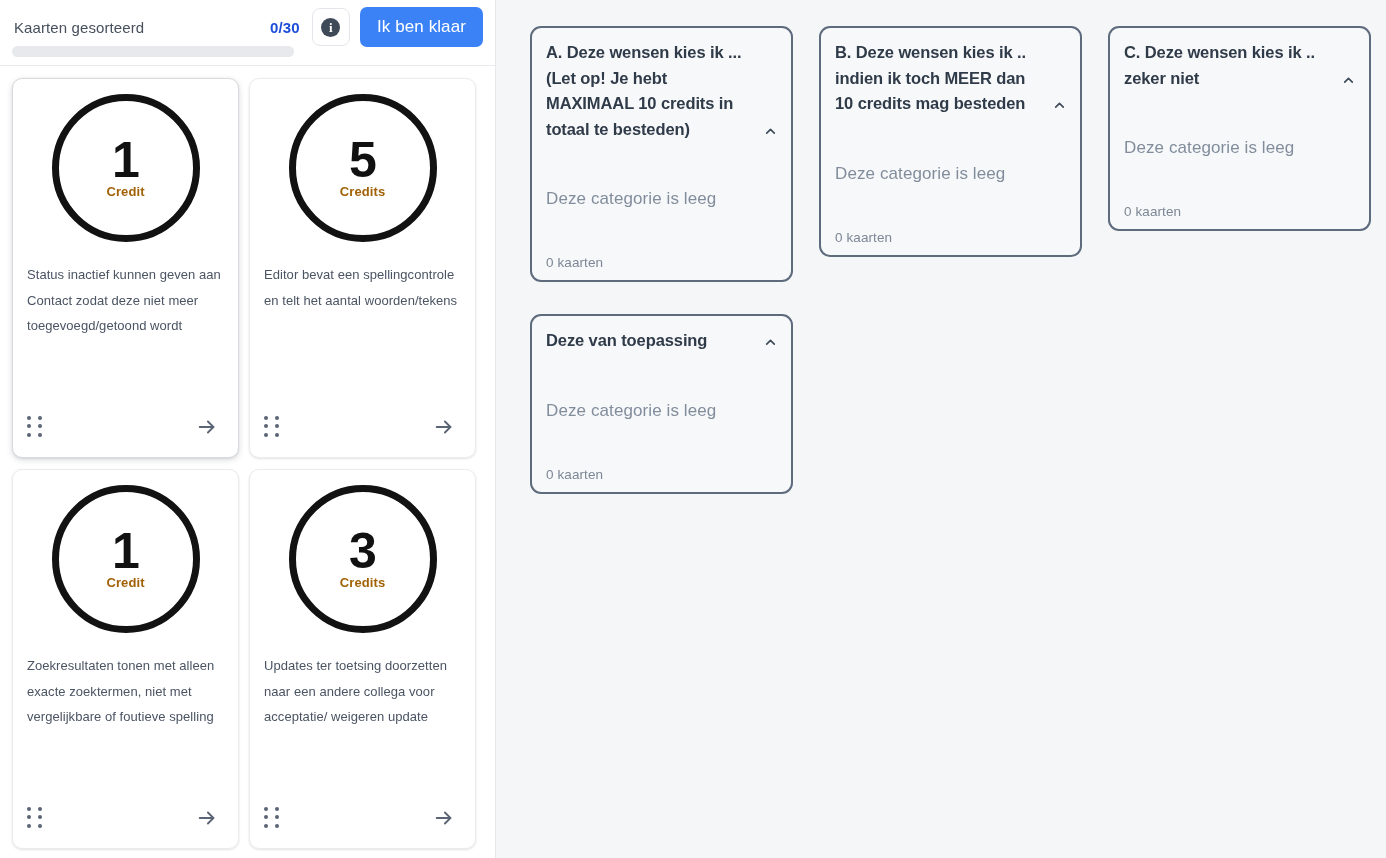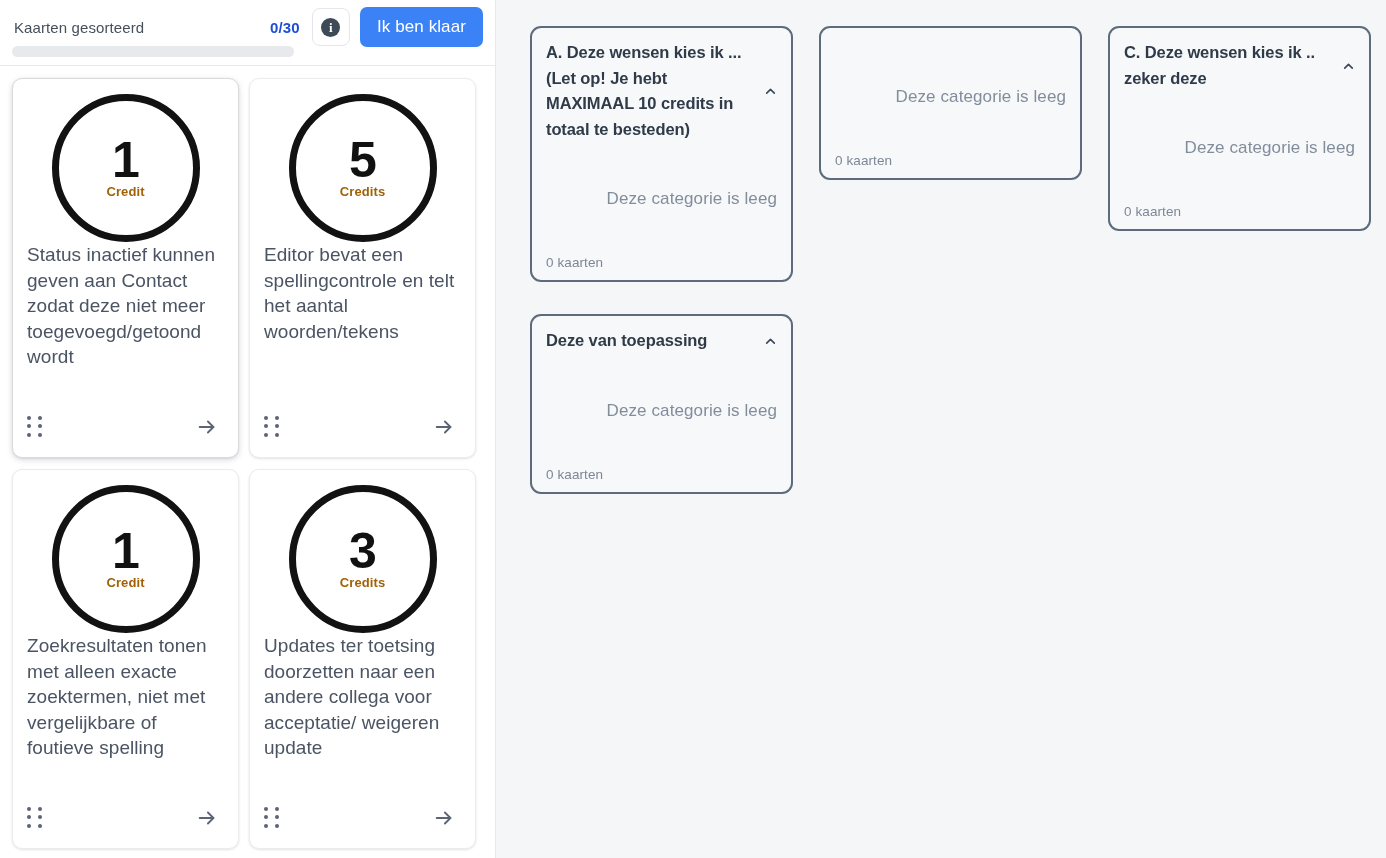--- a/index.html
+++ b/index.html
@@ -172,21 +172,22 @@
   }
   .credit-unit {
     font-size: 13px;
     font-weight: bold;
     color: #a16207;
     margin-top: 1px;
     letter-spacing: 0.1px;
   }
 
   .card-text {
-    font-size: 19px;
+    margin-top: 20px;
+    font-size: 13px;
     line-height: 25.5px;
     color: #4a5463;
     letter-spacing: 0.05px;
   }
 
   .card-footer {
     margin-top: auto;
     height: 56px;
     display: flex;
     align-items: center;
@@ -240,21 +241,21 @@
     border: 2px solid #5d6b7d;
     border-radius: 11px;
     padding: 12px 14px 10px 14px;
     display: flex;
     flex-direction: column;
     align-self: flex-start;
   }
 
   .cat-header {
     display: flex;
-    align-items: center;
+    align-items: flex-end;
     gap: 20px;
   }
   .cat-title {
     font-size: 16.5px;
     font-weight: bold;
     color: #303b49;
     line-height: 25.5px;
     flex: 1;
     letter-spacing: -0.1px;
   }
@@ -263,21 +264,21 @@
     width: 14px;
     height: 22px;
     display: flex;
     align-items: center;
     justify-content: center;
     cursor: pointer;
     margin-top: 1px;
   }
 
   .cat-empty {
-    text-align: right;
+    text-align: left;
     font-size: 17px;
     color: #828d9c;
     letter-spacing: 0.1px;
   }
 
   .cat-count {
     font-size: 13.5px;
     color: #7c8795;
     letter-spacing: 0.1px;
   }
@@ -422,26 +423,34 @@
           <span class="chevron">
             <svg width="13" height="13" viewBox="0 0 24 24" fill="none" stroke="#3d4a5a" stroke-width="3" stroke-linecap="round" stroke-linejoin="round">
               <polyline points="5 15 12 8 19 15"></polyline>
             </svg>
           </span>
         </div>
         <div class="cat-empty">Deze categorie is leeg</div>
         <div class="cat-count">0 kaarten</div>
       </div>
       <div class="category-panel p-b">
+        <div class="cat-header">
+          <div class="cat-title">B. Deze wensen kies ik .. indien ik toch MEER dan 10 credits mag besteden</div>
+          <span class="chevron">
+            <svg width="13" height="13" viewBox="0 0 24 24" fill="none" stroke="#3d4a5a" stroke-width="3" stroke-linecap="round" stroke-linejoin="round">
+              <polyline points="5 15 12 8 19 15"></polyline>
+            </svg>
+          </span>
+        </div>
         <div class="cat-empty">Deze categorie is leeg</div>
         <div class="cat-count">0 kaarten</div>
       </div>
       <div class="category-panel p-c">
         <div class="cat-header">
-          <div class="cat-title">C. Deze wensen kies ik .. zeker deze</div>
+          <div class="cat-title">C. Deze wensen kies ik .. zeker niet</div>
           <span class="chevron">
             <svg width="13" height="13" viewBox="0 0 24 24" fill="none" stroke="#3d4a5a" stroke-width="3" stroke-linecap="round" stroke-linejoin="round">
               <polyline points="5 15 12 8 19 15"></polyline>
             </svg>
           </span>
         </div>
         <div class="cat-empty">Deze categorie is leeg</div>
         <div class="cat-count">0 kaarten</div>
       </div>
       <div class="category-panel p-d">

